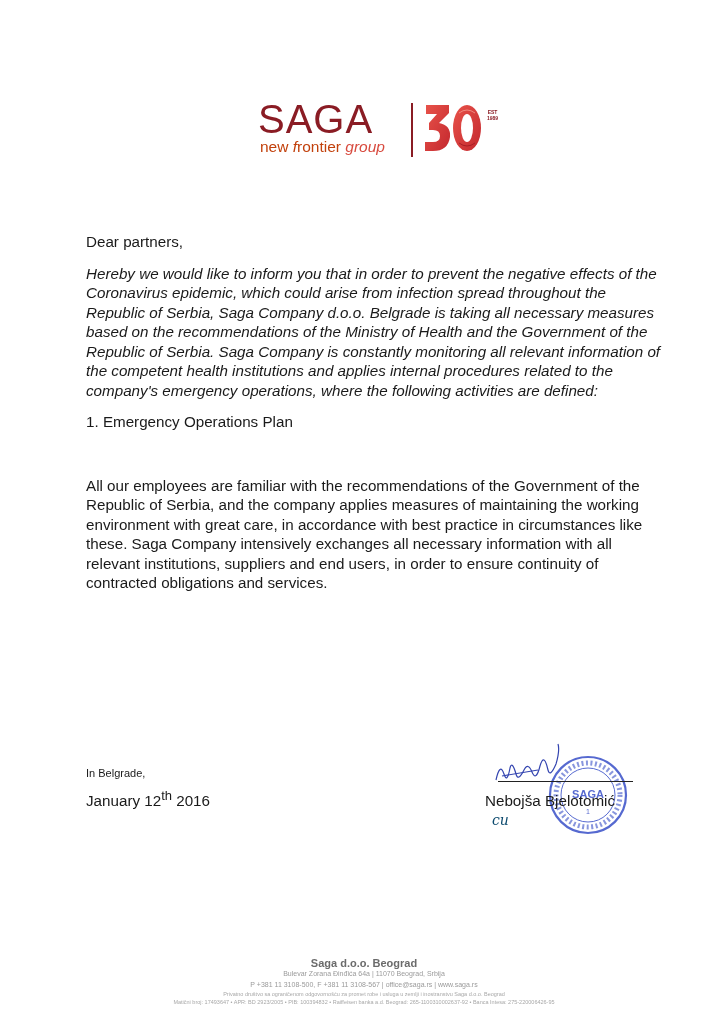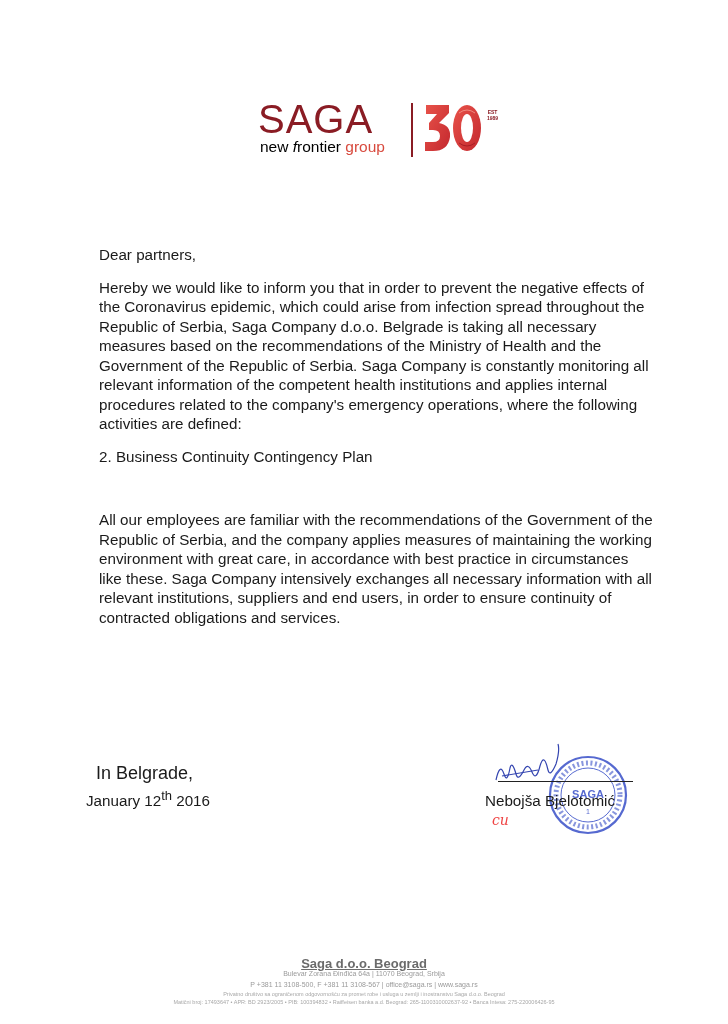--- a/index.html
+++ b/index.html
@@ -1,45 +1,45 @@
 <!DOCTYPE html>
 <html><head>
 <meta charset="utf-8">
 <style>
   html, body { margin: 0; padding: 0; background: #ffffff; }
   body { width: 728px; height: 1024px; position: relative; overflow: hidden; font-family: "Liberation Sans", sans-serif; color: #1a1a1a; }
 
   .logo { position: absolute; left: 258px; top: 99px; height: 60px; width: 240px; }
   .logo-saga { position: absolute; left: 0; top: 0; font-family: "Liberation Sans", sans-serif; font-size: 40px; letter-spacing: 1px; color: #8a1c24; line-height: 40px; font-weight: normal; }
   .logo-sub { position: absolute; left: 2px; top: 40px; font-size: 15.5px; line-height: 16px; white-space: nowrap; }
-  .logo-sub .nf { color: #000000; }
+  .logo-sub .nf { color: #c2410c; }
   .logo-sub .nf i { font-style: italic; }
-  .logo-sub .grp { color: #d84a3e; }
+  .logo-sub .grp { color: #d84a3e; font-style: italic; }
   .logo-divider { position: absolute; left: 153px; top: 4px; width: 1.5px; height: 54px; background: #8a1c24; }
   .logo-30 { position: absolute; left: 165px; top: 0; width: 60px; height: 56px; }
   .logo-est { position: absolute; left: 229px; top: 10px; font-size: 5px; line-height: 6px; color: #8a1c24; font-weight: bold; text-align: center; }
 
   .letter { position: absolute; left: 86px; top: 232px; width: 580px; font-size: 15.2px; line-height: 19.5px; color: #1a1a1a; }
-  .letter p { margin: 13px; }
+  .letter p { margin: 0; }
   .salutation { margin-bottom: 12px !important; }
-  .para1 { margin-bottom: 12px !important; }
+  .para1 { margin-bottom: 12px !important; font-style: italic; }
   .list-item { margin-bottom: 12px !important; }
   .para2 { margin-top: 44px !important; }
 
-  .place { position: absolute; left: 96px; top: 764px; font-size: 18px; line-height: 19.5px; }
+  .place { position: absolute; left: 86px; top: 764px; font-size: 11px; line-height: 19.5px; }
   .date { position: absolute; left: 86px; top: 791px; font-size: 15.2px; line-height: 19.5px; }
   .date sup { font-size: 13px; vertical-align: 6px; line-height: 0; }
 
   .signature-svg { position: absolute; left: 478px; top: 740px; width: 170px; height: 100px; }
   .signer { position: absolute; left: 485px; top: 791px; font-size: 15.2px; line-height: 19.5px; white-space: nowrap; }
   .sig-line { position: absolute; left: 498px; top: 781px; width: 135px; height: 1px; background: #222; }
-  .initials { position: absolute; left: 492px; top: 812px; font-family: "DejaVu Serif", serif; font-style: italic; color: #ef4444; font-size: 14px; text-align: center; }
+  .initials { position: absolute; left: 492px; top: 812px; font-family: "DejaVu Serif", serif; font-style: italic; color: #0c4a6e; font-size: 14px; text-align: center; }
 
   .footer { position: absolute; left: 0; top: 958px; width: 728px; text-align: center; color: #9a9a9a; }
-  .f-company { font-size: 13px; font-weight: bold; color: #6b6b6b; line-height: 11px; text-decoration: underline; }
+  .f-company { font-size: 11px; font-weight: bold; color: #6b6b6b; line-height: 11px; }
   .f-line { font-size: 7px; line-height: 10.5px; }
   .f-small { font-size: 5.5px; line-height: 8px; color: #a8a8a8; }
 </style>
 </head>
 <body>
 
 <div class="logo">
   <div class="logo-saga">SAGA</div>
   <div class="logo-sub">
     <span class="nf"><span>new </span><i>f</i><span>rontier</span></span><span class="grp"> group</span>
@@ -62,21 +62,21 @@
   </svg>
   <div class="logo-est">
     <div>EST</div>
     <div>1989</div>
   </div>
 </div>
 
 <div class="letter">
   <p class="salutation">Dear partners,</p>
   <p class="para1">Hereby we would like to inform you that in order to prevent the negative effects of the Coronavirus epidemic, which could arise from infection spread throughout the Republic of Serbia, Saga Company d.o.o. Belgrade is taking all necessary measures based on the recommendations of the Ministry of Health and the Government of the Republic of Serbia. Saga Company is constantly monitoring all relevant information of the competent health institutions and applies internal procedures related to the company's emergency operations, where the following activities are defined:</p>
-  <p class="list-item">2. Business Continuity Contingency Plan</p>
+  <p class="list-item">1. Emergency Operations Plan</p>
   <p class="para2">All our employees are familiar with the recommendations of the Government of the Republic of Serbia, and the company applies measures of maintaining the working environment with great care, in accordance with best practice in circumstances like these. Saga Company intensively exchanges all necessary information with all relevant institutions, suppliers and end users, in order to ensure continuity of contracted obligations and services.</p>
 </div>
 
 <div class="place">In Belgrade,</div>
 <div class="date"><span>January 12</span><sup>th</sup><span> 2016</span></div>
 
 <svg class="signature-svg" viewBox="0 0 170 100">
 
   <g opacity="0.85">
     <circle cx="110" cy="55" r="38" fill="none" stroke="#3950c8" stroke-width="2.2"></circle>

